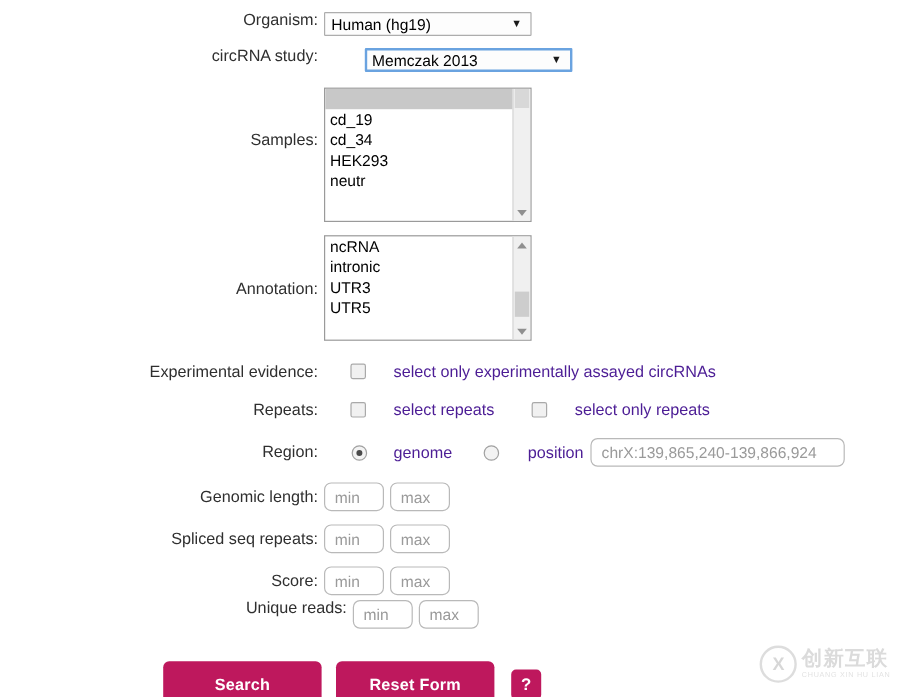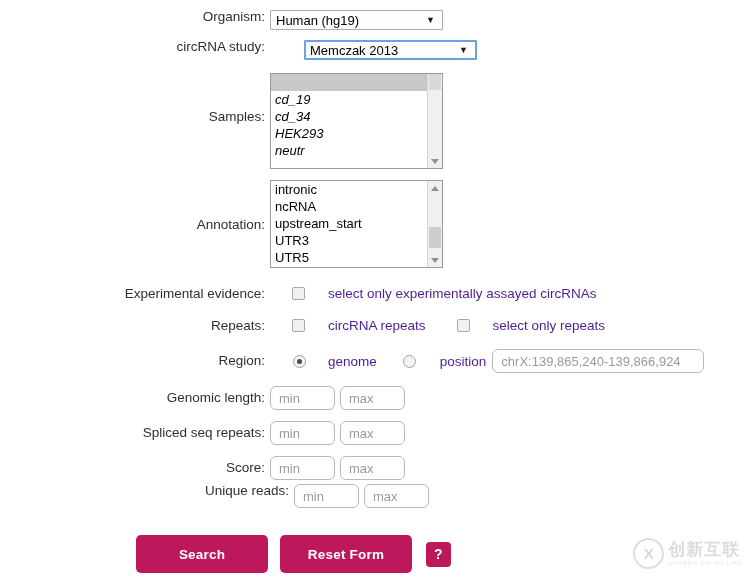--- a/index.html
+++ b/index.html
@@ -183,21 +183,21 @@
     border: 1px solid #b9b9b9;
     border-radius: 6px;
     background: #ffffff;
     font-family: "Liberation Sans", sans-serif;
     font-size: 13px;
     color: #333;
     padding: 0 8px;
     outline: none;
   }
   .tin::placeholder { color: #9a9a9a; opacity: 1; }
-  .tin.small { width: 65px; }
+  .tin.small { width: 50px; }
   .tin.position { width: 212px; }
 
   
   .btn {
     background: #be185d;
     color: #ffffff;
     border: none;
     border-radius: 5px;
     font-family: "Liberation Sans", sans-serif;
     font-weight: bold;
@@ -270,21 +270,21 @@
       <div class="select-box focused">
         <span>Memczak 2013</span>
         <span class="select-arrow">▼</span>
       </div>
     </div>
   </div>
 
   <div class="row" style="margin-top:13px;">
     <div class="label" style="padding-top:37px;">Samples:</div>
     <div class="field">
-      <div class="listbox" style="height:96px;font-style:italic;">
+      <div class="listbox" style="height:112px;">
         <div class="items">
           <div class="opt selected" style="width:156px;">&nbsp;</div>
           <div class="opt">cd_19</div>
           <div class="opt">cd_34</div>
           <div class="opt">HEK293</div>
           <div class="opt">neutr</div>
         </div>
         <div class="sbar">
           <div class="sbtn up">
               <span class="tri up"></span>
@@ -296,23 +296,22 @@
         </div>
       </div>
     </div>
   </div>
 
   <div class="row" style="margin-top:11px;">
     <div class="label" style="padding-top:38px;">Annotation:</div>
     <div class="field">
       <div class="listbox" style="height:88px;">
         <div class="items">
+          <div class="opt">ncRNA</div>
           <div class="opt">intronic</div>
-          <div class="opt">ncRNA</div>
-          <div class="opt">upstream_start</div>
           <div class="opt">UTR3</div>
           <div class="opt">UTR5</div>
         </div>
         <div class="sbar">
           <div class="sbtn up">
               <span class="tri up"></span>
             </div>
           <div class="thumb" style="top:46px;height:21px;"></div>
           <div class="sbtn down">
               <span class="tri down"></span>
@@ -327,21 +326,21 @@
     <div class="field" style="align-items:center;">
       <span class="cb" style="margin-left:22px;"></span>
       <span class="inline-text" style="margin-left:23px;">select only experimentally assayed circRNAs</span>
     </div>
   </div>
 
   <div class="row" style="margin-top:17px;align-items:center;">
     <div class="label">Repeats:</div>
     <div class="field" style="align-items:center;">
       <span class="cb" style="margin-left:22px;"></span>
-      <span class="inline-text" style="margin-left:23px;">circRNA repeats</span>
+      <span class="inline-text" style="margin-left:23px;">select repeats</span>
       <span class="cb" style="margin-left:31px;"></span>
       <span class="inline-text" style="margin-left:23px;">select only repeats</span>
     </div>
   </div>
 
   <div class="row" style="margin-top:16px;align-items:center;">
     <div class="label">Region:</div>
     <div class="field" style="align-items:center;">
       <span class="radio" style="margin-left:23px;">
         <span class="dot"></span>

